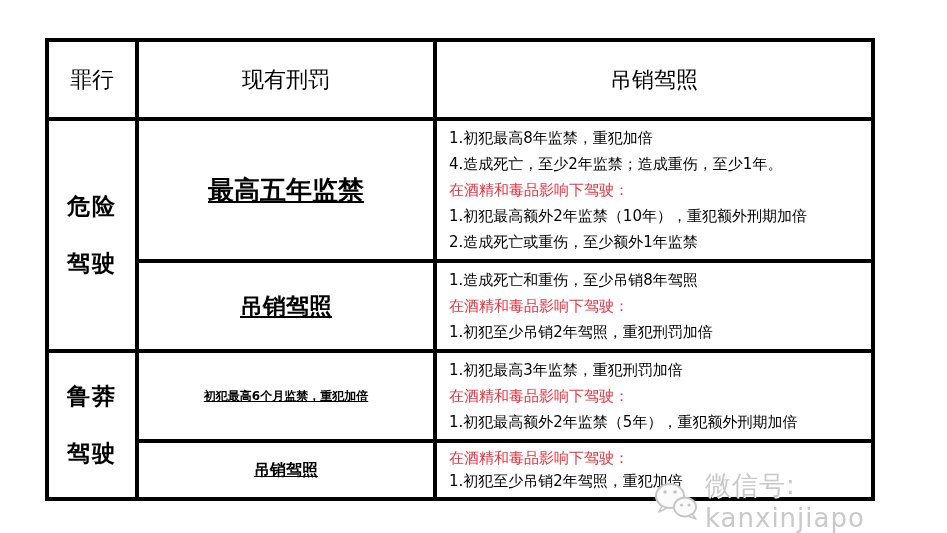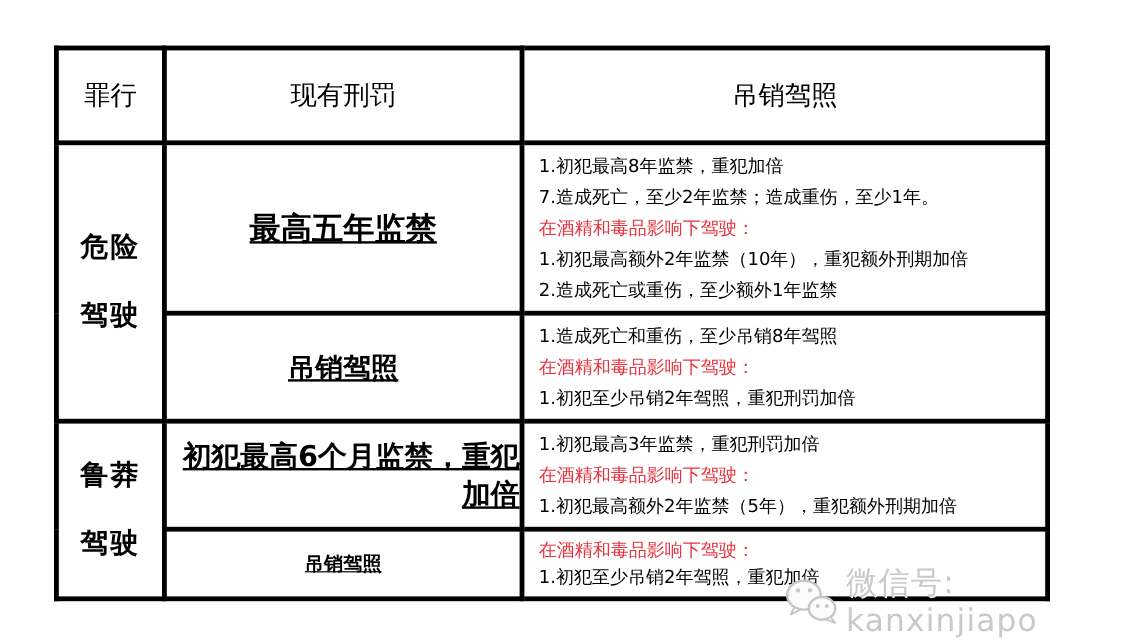--- a/index.html
+++ b/index.html
@@ -31,21 +31,21 @@
   td.crime-cell { text-align: center; font-size: 23px; font-weight: 700; }
   td.crime-cell .stack { display: inline-block; width: 52px; line-height: 57px; letter-spacing: 2px; }
 
   
   td.head-cell { text-align: center; font-size: 22px; font-weight: 400; }
 
   
   td.current-cell { text-align: center; font-weight: 700; text-decoration: underline; }
   td.current-cell.big   { font-size: 26px; }
   td.current-cell.mid   { font-size: 23px; }
-  td.current-cell.small { font-size: 24px; text-align: right; }
+  td.current-cell.small { font-size: 12px; }
   td.current-cell.tiny  { font-size: 16px; }
 
   
   td.after-cell { padding: 4px 8px 4px 12px; font-weight: 400; font-size: 15px; }
   td.after-cell .line { line-height: 26px; white-space: nowrap; }
   td.after-cell.compact .line { line-height: 23px; }
   .line.alert { color: var(--alert-red, #e8323e); }
 
   
   .watermark {
@@ -80,21 +80,21 @@
       <td class="head-cell">吊销驾照</td>
     </tr>
 
     <tr style="height:140px">
       <td class="crime-cell" rowspan="2">
         <span class="stack">危险驾驶</span>
       </td>
       <td class="current-cell big">最高五年监禁</td>
       <td class="after-cell">
         <div class="line">1.初犯最高8年监禁，重犯加倍</div>
-        <div class="line">7.造成死亡，至少2年监禁；造成重伤，至少1年。</div>
+        <div class="line">4.造成死亡，至少2年监禁；造成重伤，至少1年。</div>
         <div class="line alert">在酒精和毒品影响下驾驶：</div>
         <div class="line">1.初犯最高额外2年监禁（10年），重犯额外刑期加倍</div>
         <div class="line">2.造成死亡或重伤，至少额外1年监禁</div>
       </td>
     </tr>
 
     <tr style="height:86px">
       <td class="current-cell mid">吊销驾照</td>
       <td class="after-cell">
         <div class="line">1.造成死亡和重伤，至少吊销8年驾照</div>

